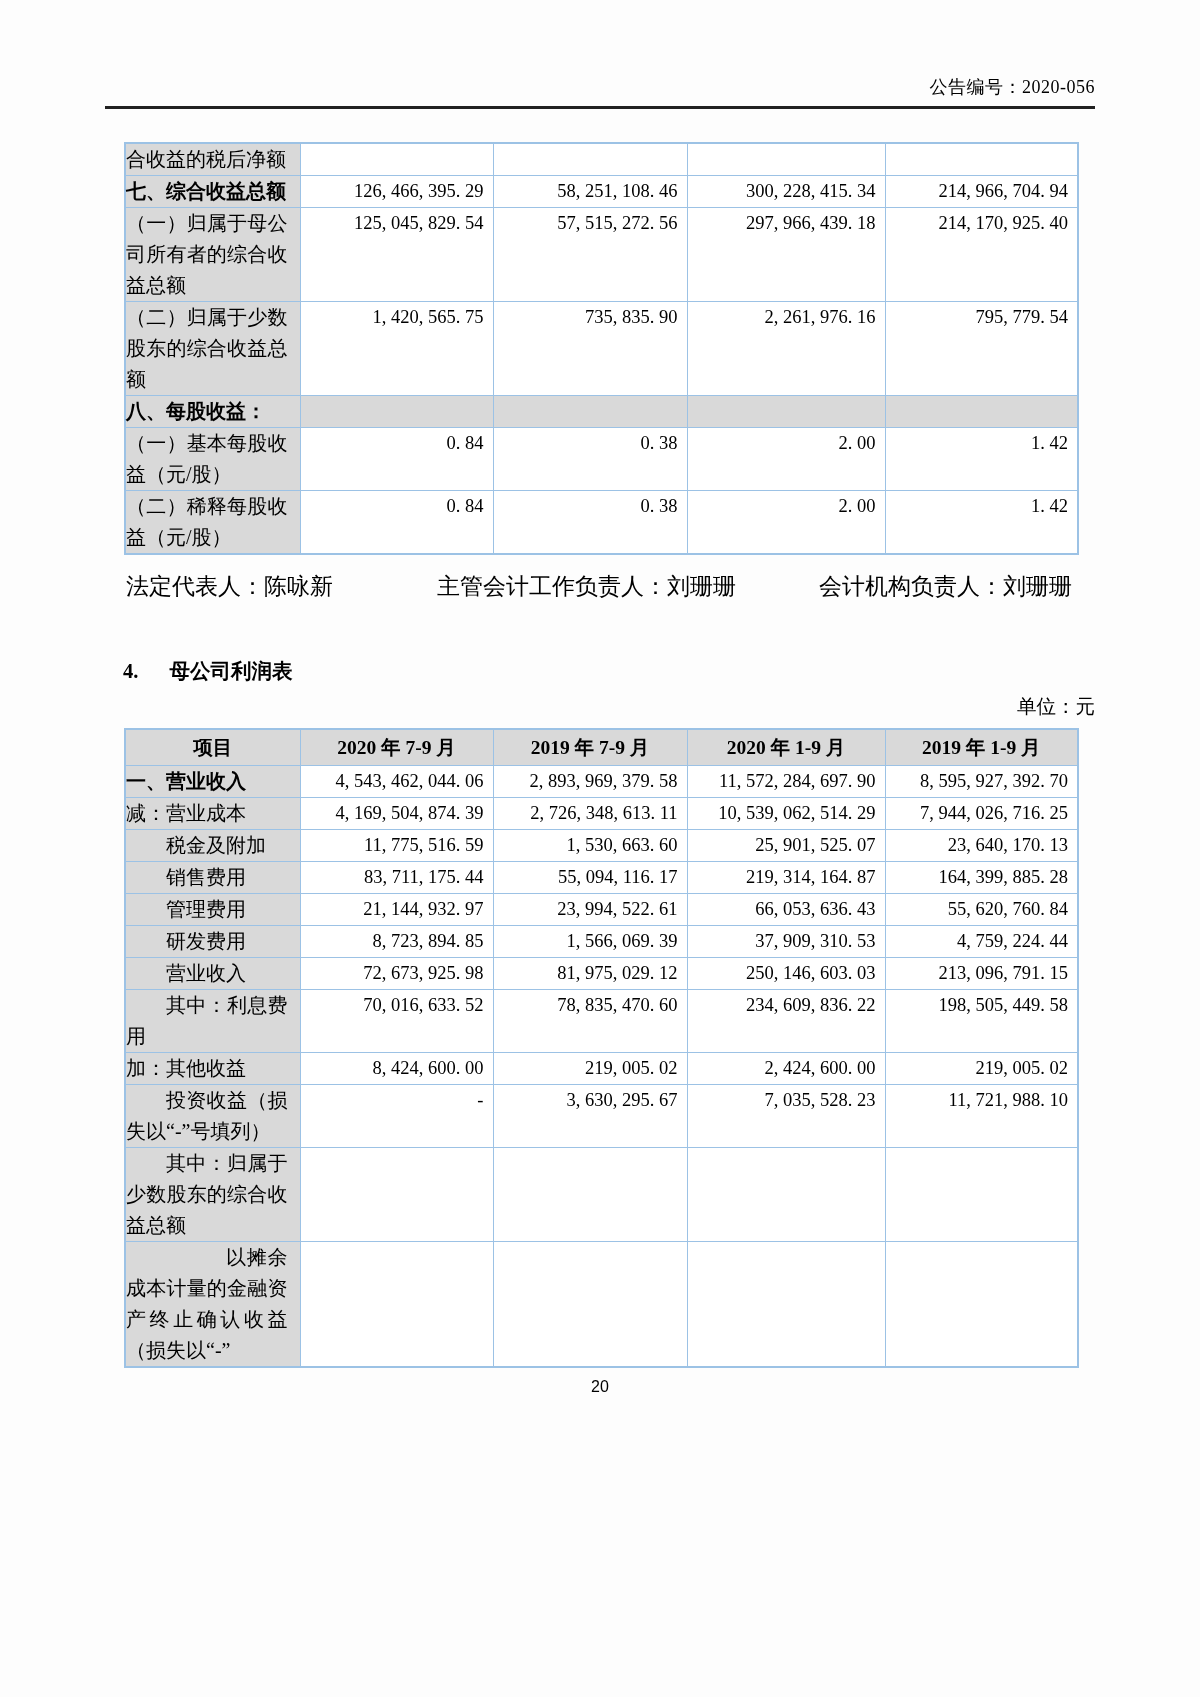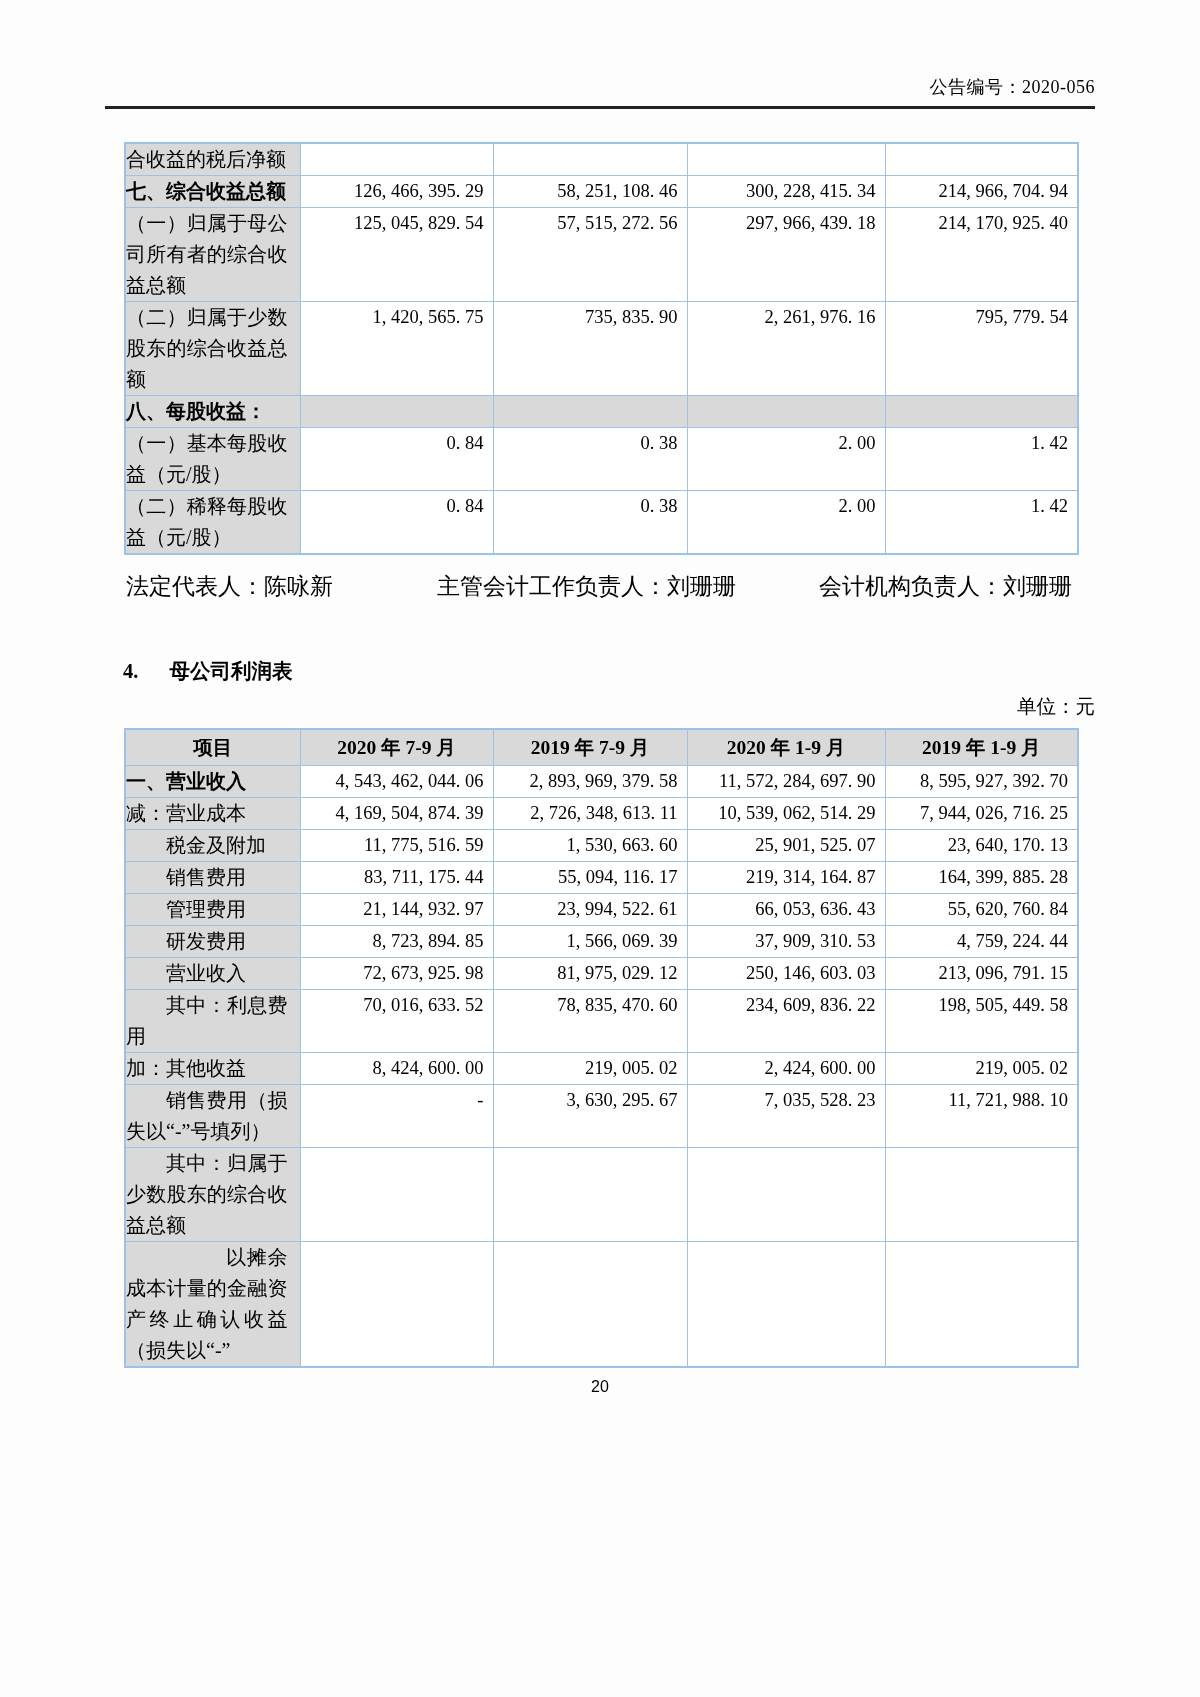--- a/index.html
+++ b/index.html
@@ -286,21 +286,21 @@
           <td class="label">
             <div>加：其他收益</div>
           </td>
           <td class="val">8, 424, 600. 00</td>
           <td class="val">219, 005. 02</td>
           <td class="val">2, 424, 600. 00</td>
           <td class="val">219, 005. 02</td>
         </tr>
         <tr>
           <td class="label">
-            <div class="i1">销售费用（损失以“-”号填列）</div>
+            <div class="i1">投资收益（损失以“-”号填列）</div>
           </td>
           <td class="val">-</td>
           <td class="val">3, 630, 295. 67</td>
           <td class="val">7, 035, 528. 23</td>
           <td class="val">11, 721, 988. 10</td>
         </tr>
         <tr>
           <td class="label">
             <div class="i1">其中：归属于少数股东的综合收益总额</div>
           </td>

